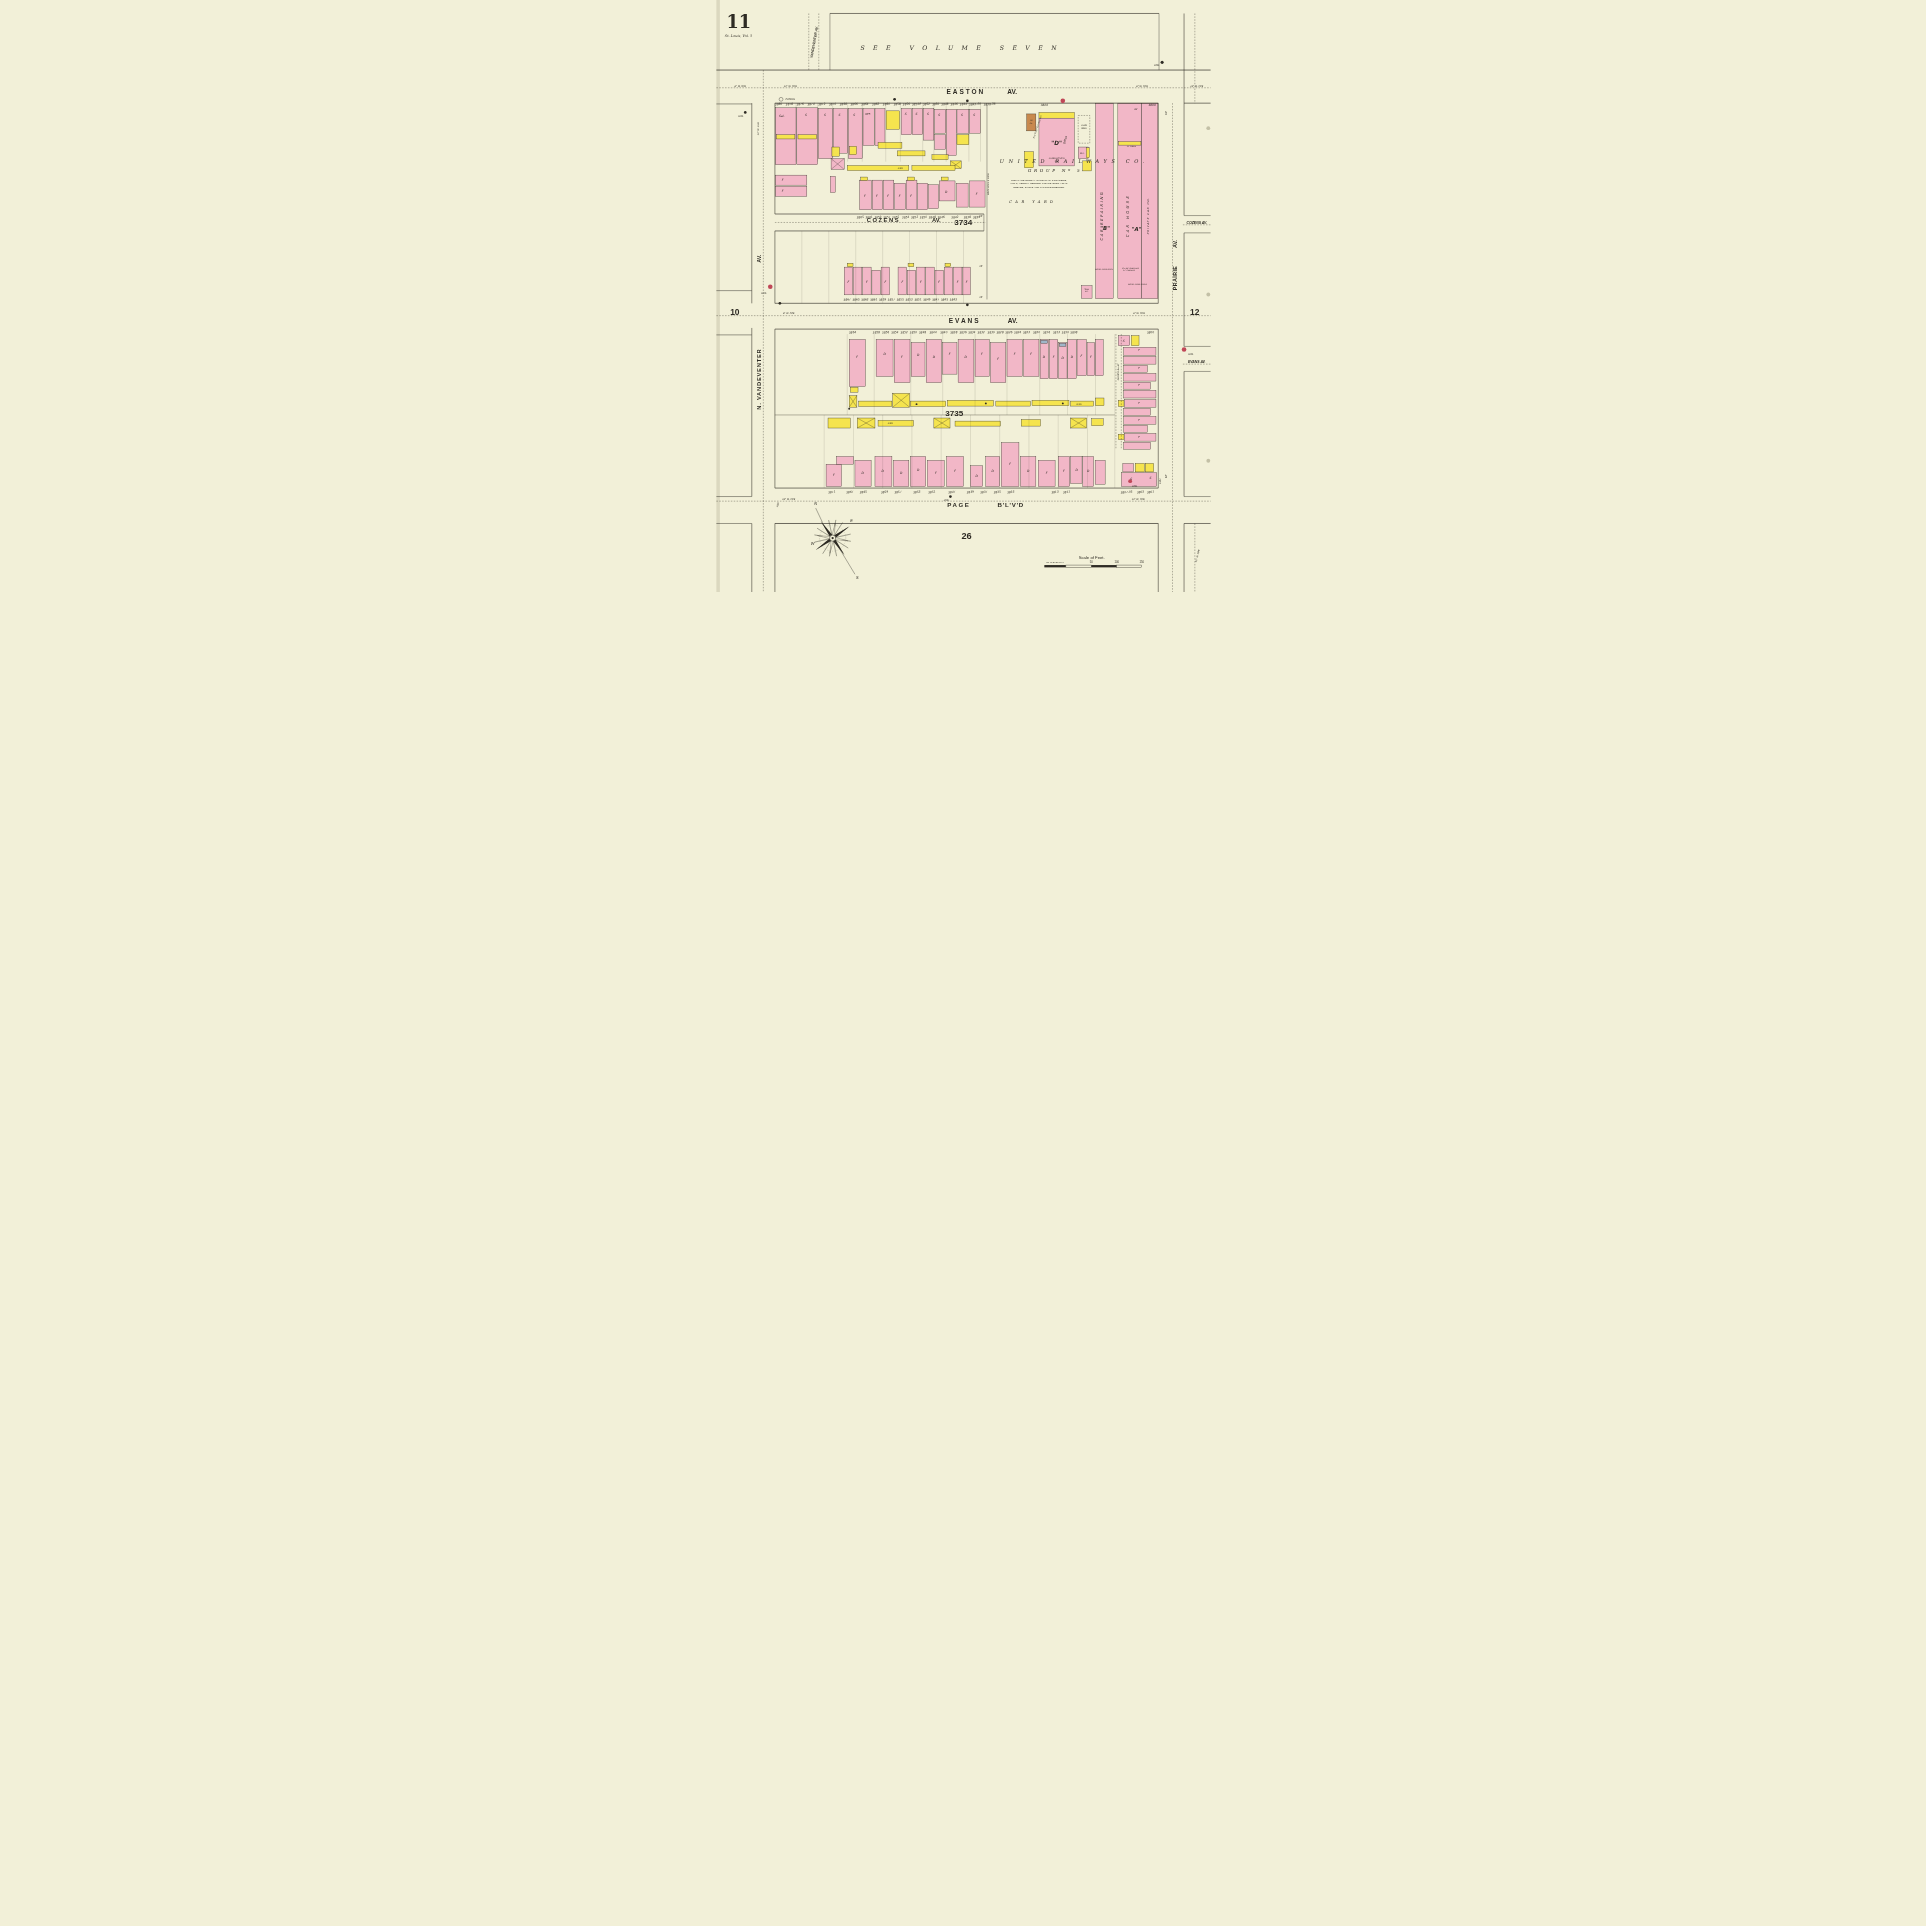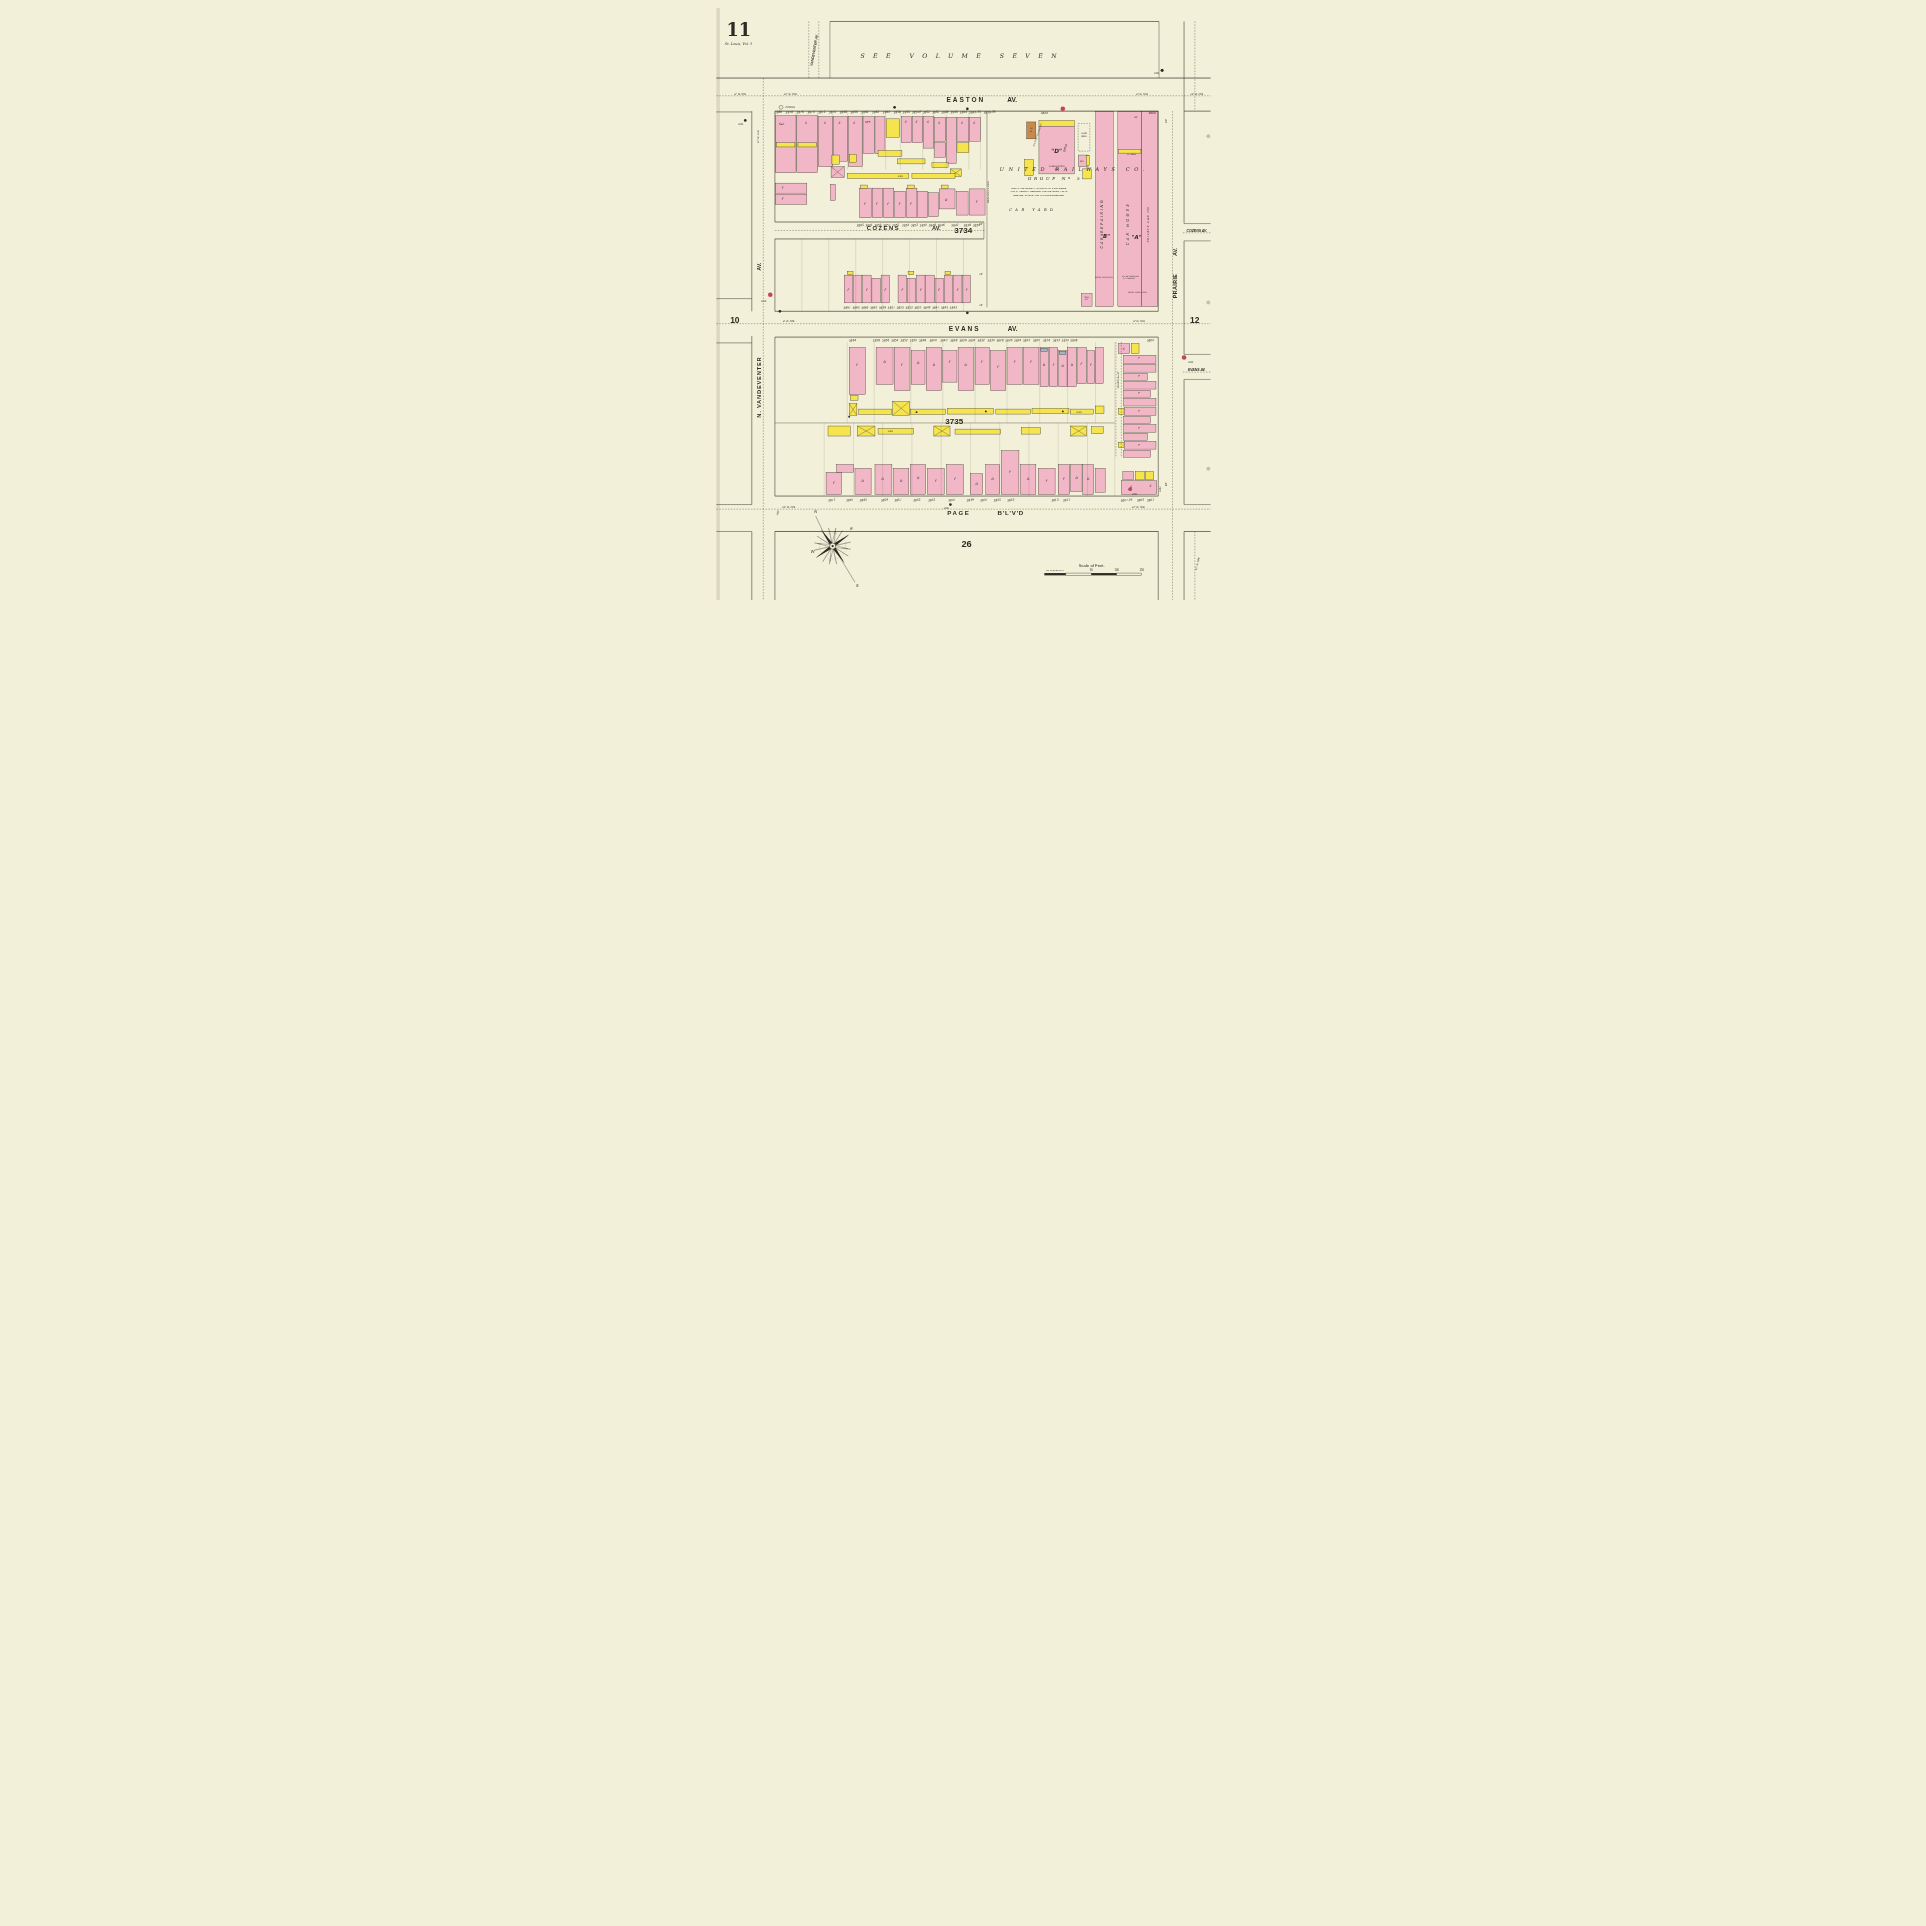--- a/index.html
+++ b/index.html
@@ -1,16 +1,16 @@
 <!DOCTYPE html>
 <html style="font-size:6.2px"><head>
 <meta charset="utf-8">
 <style>
   html,body{margin:0;padding:0;background:#f2f0d8;}
-  .wrap{width:495px;margin:8px auto;text-decoration:underline;}
+  .wrap{width:495px;margin:0 auto;text-decoration:underline;}
   svg{display:block;}
   text{fill:#2e2b24;}
   .t-sans{font-family:"Liberation Sans","DejaVu Sans",sans-serif;}
   .t-serif{font-family:"DejaVu Serif","Liberation Serif",serif;}
 </style>
 </head>
 <body>
 
 <div class="wrap">
 <svg viewBox="0 0 1284 1538" width="495" height="592">

